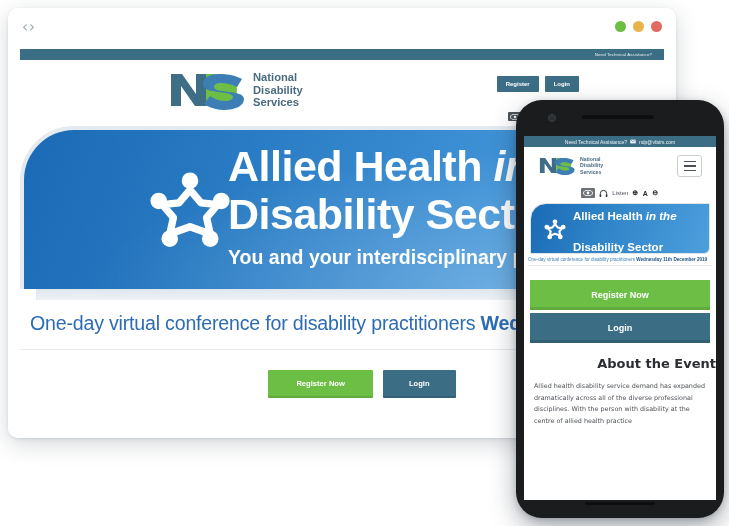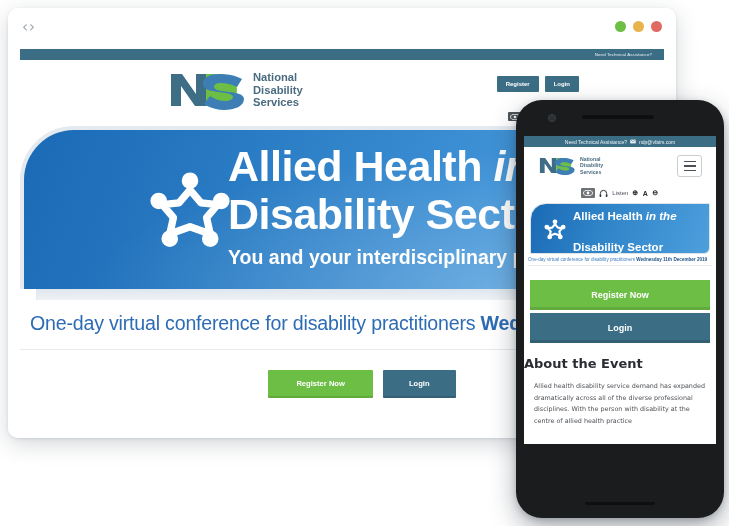--- a/index.html
+++ b/index.html
@@ -136,21 +136,21 @@
   .phone-speaker {
     position:absolute; left:66px; top:15px; width:72px; height:4px;
     border-radius:2px; background:#0e0f10;
   }
   .phone-bottom { position:absolute; left:0; bottom:0; width:100%; height:34px; }
   .phone-home {
     position:absolute; left:50%; transform:translateX(-50%); bottom:13px;
     width:70px; height:3px; border-radius:2px; background:#0e0f10;
   }
   .phone-screen {
-    position:absolute; left:8px; top:36px; width:192px; height:308px;
+    position:absolute; left:8px; top:36px; width:192px; height:364px;
     background:#fff; overflow:hidden;
   }
 
   .p-topstrip {
     height:11px; background:#3b6e84; display:flex; align-items:center;
     justify-content:center; gap:3px;
   }
   .p-topstrip span { color:#eaf1f5; font-size:5px; white-space:nowrap; }
   .p-header { position:relative; height:38px; background:#fff; }
   .p-logo { position:absolute; left:14px; top:9px; display:flex; align-items:center; gap:4px; }
@@ -193,21 +193,21 @@
   .p-btn-green {
     background:#6cbe45; color:#fff; text-align:center; font-size:9px; font-weight:700;
     padding:10px 0; box-shadow: inset 0 -3px 0 rgba(0,0,0,0.10);
   }
   .p-btn-teal {
     margin-top:3px; background:#3b6e84; color:#fff; text-align:center;
     font-size:9px; font-weight:700; padding:10px 0;
     box-shadow: inset 0 -3px 0 rgba(0,0,0,0.13);
   }
   .p-about {
-    margin-top:13px; text-align:left; font-size:13px; font-weight:700; color:#2a2e33;
+    margin-top:13px; text-align:right; font-size:13px; font-weight:700; color:#2a2e33;
     font-family:"DejaVu Sans", sans-serif;
   }
   .p-para {
     margin:10px 4px 0 10px; font-size:6.4px; line-height:11.5px; color:#4d5156;
     font-family:"DejaVu Sans", sans-serif;
   }
 </style>
 </head>
 <body>
 

